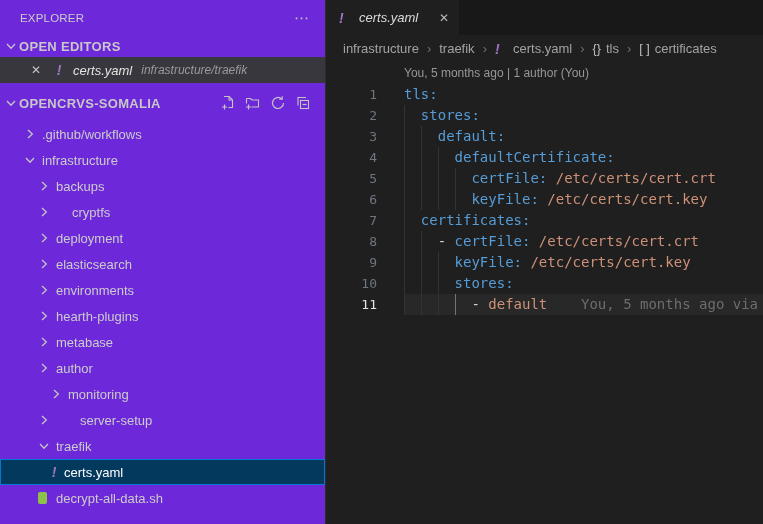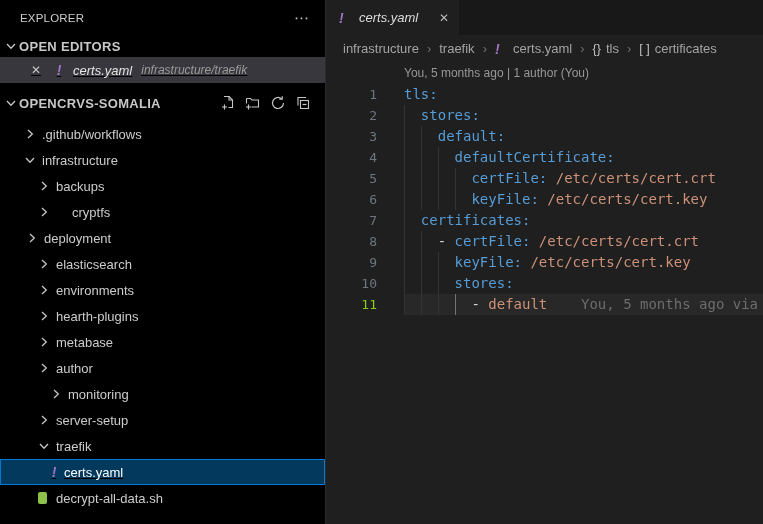--- a/index.html
+++ b/index.html
@@ -1,21 +1,21 @@
 <!DOCTYPE html>
 <html><head>
 <meta charset="utf-8">
 <style>
   * { margin:0; padding:0; box-sizing:border-box; }
   html,body { width:763px; height:524px; overflow:hidden; background:#1f1f1f;
               font-family:"Liberation Sans", sans-serif; }
   #app { display:flex; width:763px; height:524px; }
 
   
-  #sidebar { width:325px; flex-shrink:0; background:#000000; overflow:hidden; position:relative;text-decoration:underline; }
+  #sidebar { width:325px; flex-shrink:0; background:#6d28d9; overflow:hidden; position:relative; }
   .sb-title { height:35px; display:flex; align-items:center; padding:0 14px 0 20px;
               color:#cccccc; font-size:11.5px; letter-spacing:.2px; }
   .sb-more { margin-left:auto; color:#c5c5c5; font-size:15px; letter-spacing:2px; cursor:pointer; }
   .sb-header { height:22px; display:flex; align-items:center; padding-left:3px;
                color:#c8c8c8; font-size:13px; font-weight:bold; letter-spacing:.3px; }
   .sb-header .chev { flex-shrink:0; }
   .sb-actions { margin-left:auto; display:flex; gap:9px; padding-right:14px; }
   .sb-actions svg { display:block; }
   .oe-row { height:26px; display:flex; align-items:center; background:#37373d; padding-left:31px;
             font-size:13px; color:#e4e4e4; }
@@ -58,21 +58,21 @@
         flex-shrink:0; }
   .lc { position:relative; flex:1; color:#d4d4d4; overflow:hidden; }
   .guide { position:absolute; top:0; bottom:0; width:1px; background:#333333; }
   .guide.active { background:#757575; }
   .c-key { color:#569cd6; }
   .c-val { color:#ce9178; }
   .c-punct { color:#d4d4d4; }
   .c-plain { color:#d4d4d4; }
   .blame { color:#6d6d6d; padding-left:4ch; }
   .line.current .lc { background:rgba(255,255,255,0.045); }
-  .line.current .ln { color:#84cc16; }
+  .line.current .ln { color:#e5e5e5; }
 </style>
 </head>
 <body>
 
 <div id="app">
 
   <aside id="sidebar">
     <div class="sb-title">
       <span>EXPLORER</span>
       <span class="sb-more">⋯</span>
@@ -138,21 +138,21 @@
             <path d="M6 4l4.3 4L6 12" fill="none" stroke="#c5c5c5" stroke-width="1.3"></path>
           </svg>
           <span>backups</span>
         </div>
         <div class="trow" style="padding-left: 36px; gap: 16px;">
           <svg width="16" height="16" viewBox="0 0 16 16" class="chev">
             <path d="M6 4l4.3 4L6 12" fill="none" stroke="#c5c5c5" stroke-width="1.3"></path>
           </svg>
           <span>cryptfs</span>
         </div>
-        <div class="trow" style="padding-left: 24px;">
+        <div class="trow" style="padding-left: 36px;">
           <svg width="16" height="16" viewBox="0 0 16 16" class="chev">
             <path d="M6 4l4.3 4L6 12" fill="none" stroke="#c5c5c5" stroke-width="1.3"></path>
           </svg>
           <span>deployment</span>
         </div>
         <div class="trow" style="padding-left: 36px;">
           <svg width="16" height="16" viewBox="0 0 16 16" class="chev">
             <path d="M6 4l4.3 4L6 12" fill="none" stroke="#c5c5c5" stroke-width="1.3"></path>
           </svg>
           <span>elasticsearch</span>
@@ -180,21 +180,21 @@
             <path d="M6 4l4.3 4L6 12" fill="none" stroke="#c5c5c5" stroke-width="1.3"></path>
           </svg>
           <span>author</span>
         </div>
         <div class="trow" style="padding-left: 48px;">
           <svg width="16" height="16" viewBox="0 0 16 16" class="chev">
             <path d="M6 4l4.3 4L6 12" fill="none" stroke="#c5c5c5" stroke-width="1.3"></path>
           </svg>
           <span>monitoring</span>
         </div>
-        <div class="trow" style="padding-left: 36px;">
+        <div class="trow" style="padding-left: 36px; gap: 24px;">
           <svg width="16" height="16" viewBox="0 0 16 16" class="chev">
             <path d="M6 4l4.3 4L6 12" fill="none" stroke="#c5c5c5" stroke-width="1.3"></path>
           </svg>
           <span>server-setup</span>
         </div>
         <div class="trow" style="padding-left: 36px;">
           <svg width="16" height="16" viewBox="0 0 16 16" class="chev expanded">
             <path d="M6 4l4.3 4L6 12" fill="none" stroke="#c5c5c5" stroke-width="1.3"></path>
           </svg>
           <span>traefik</span>

